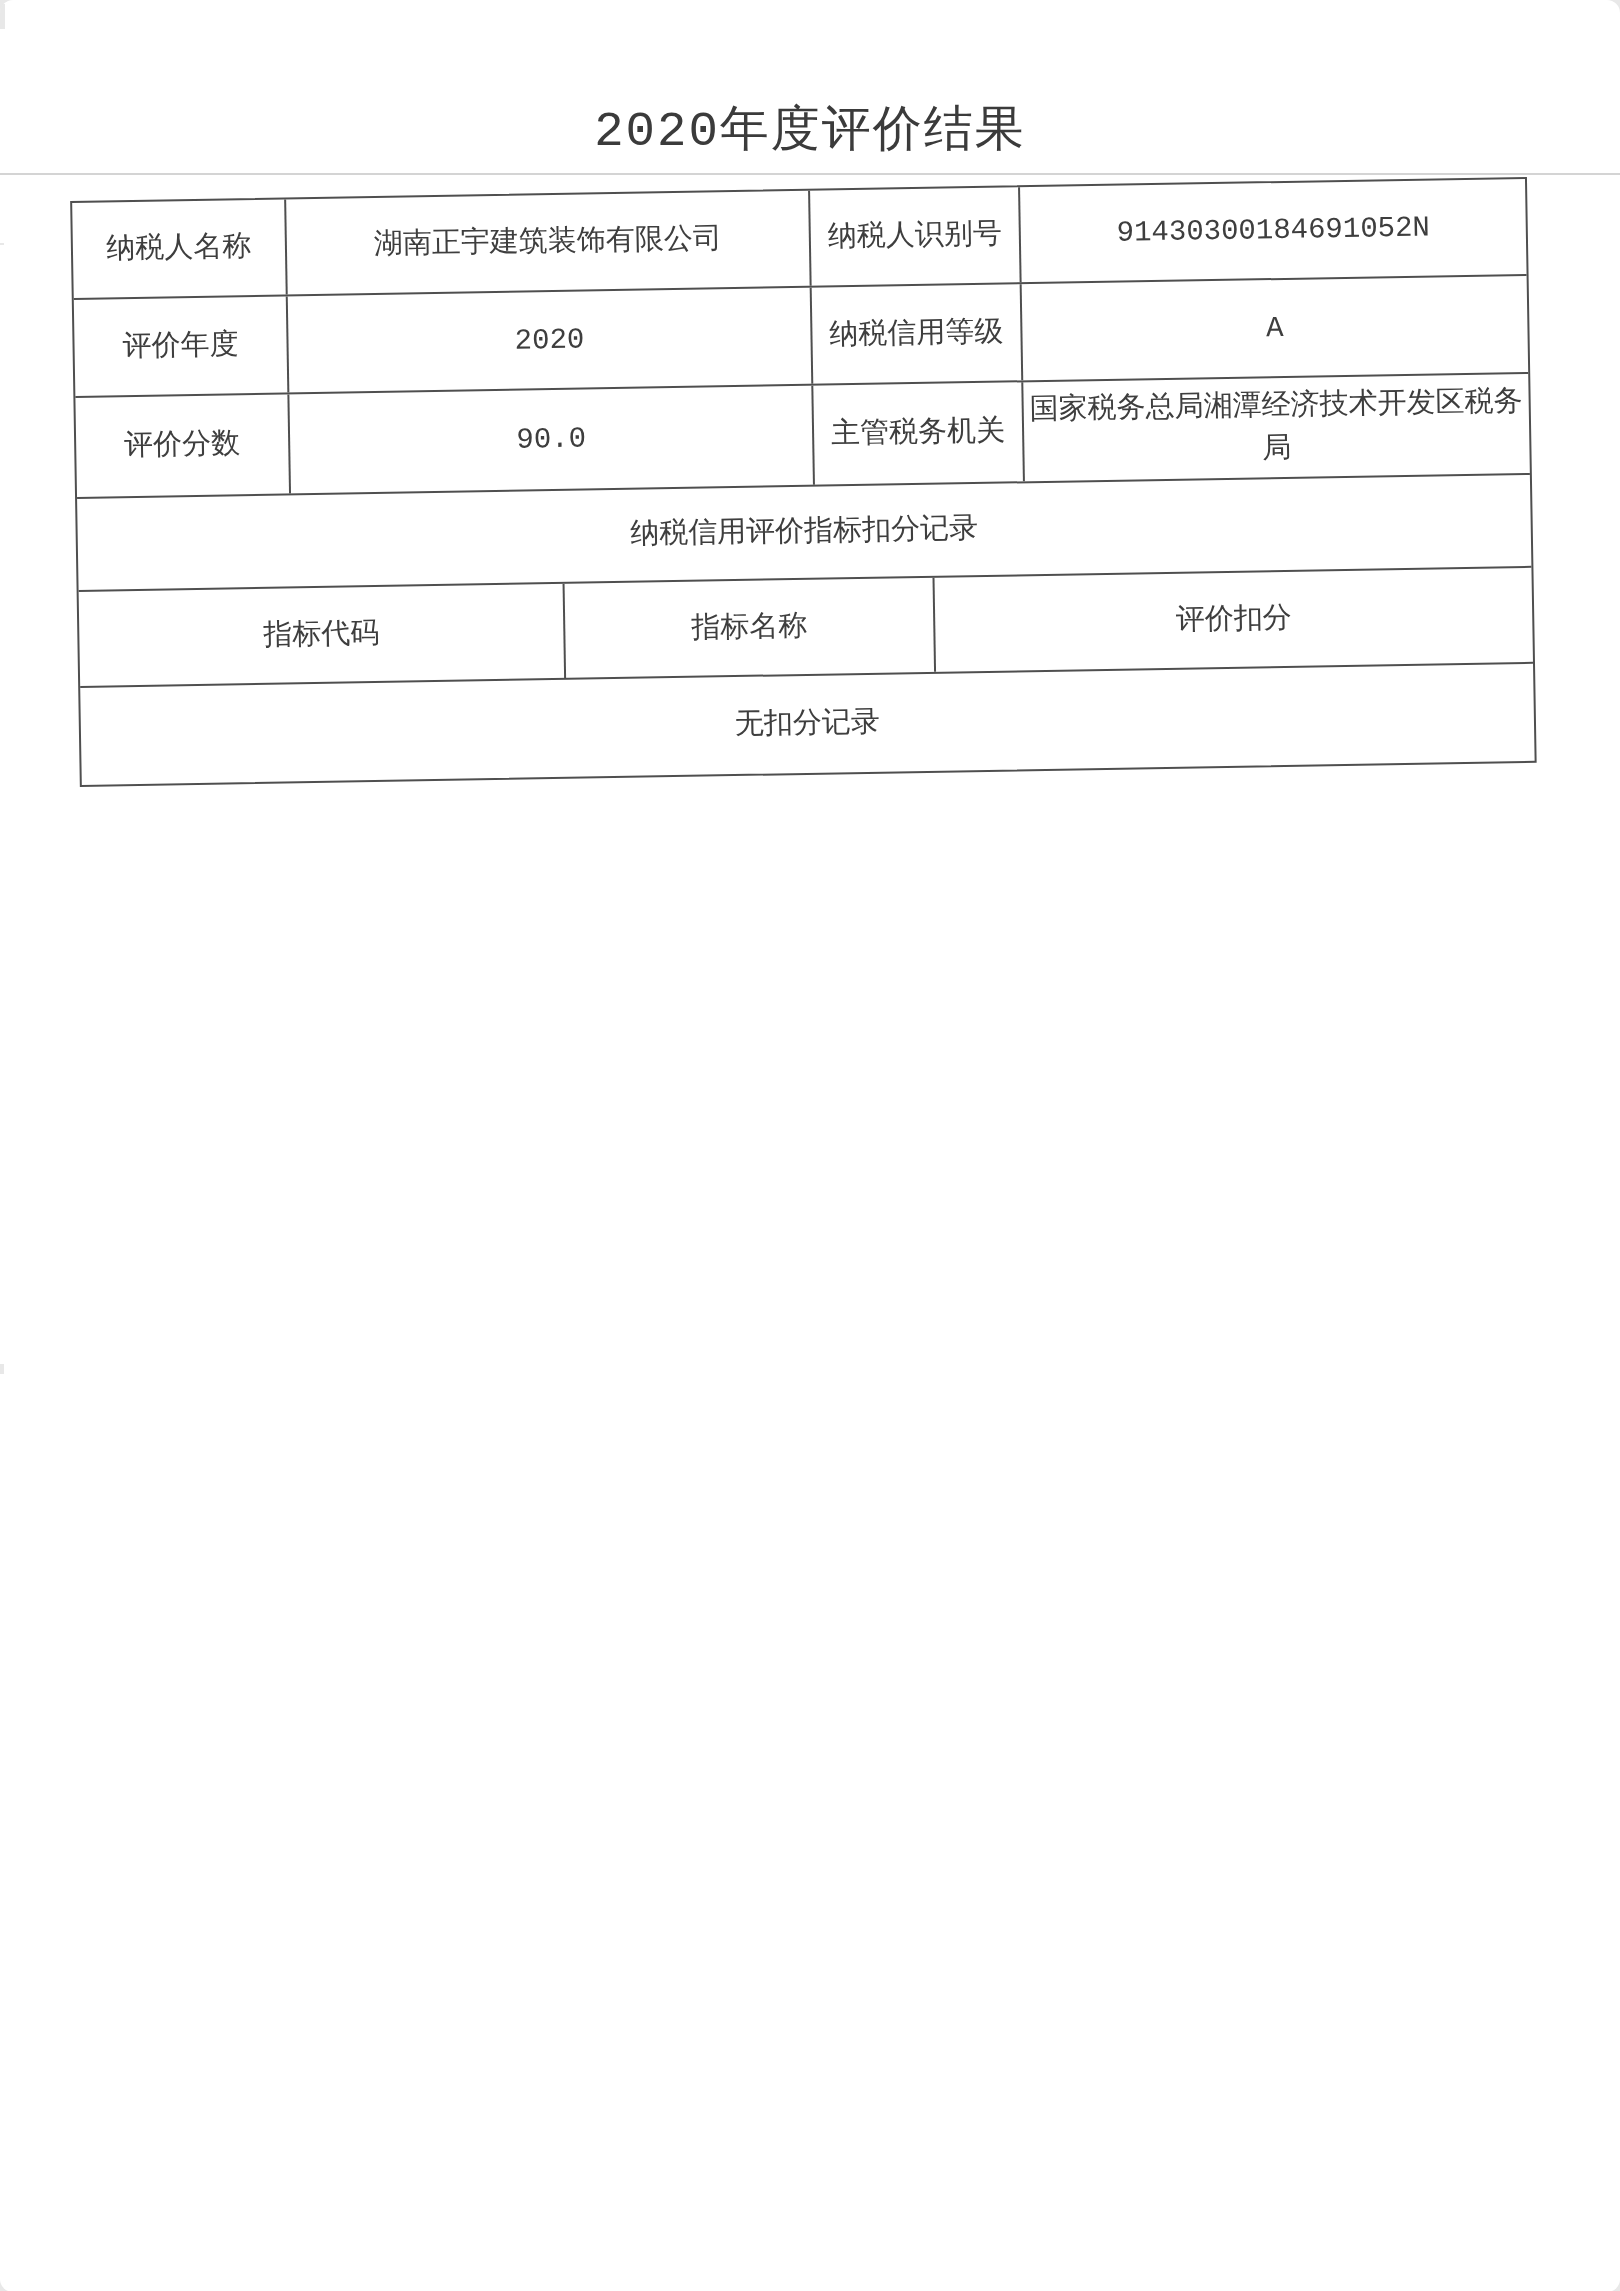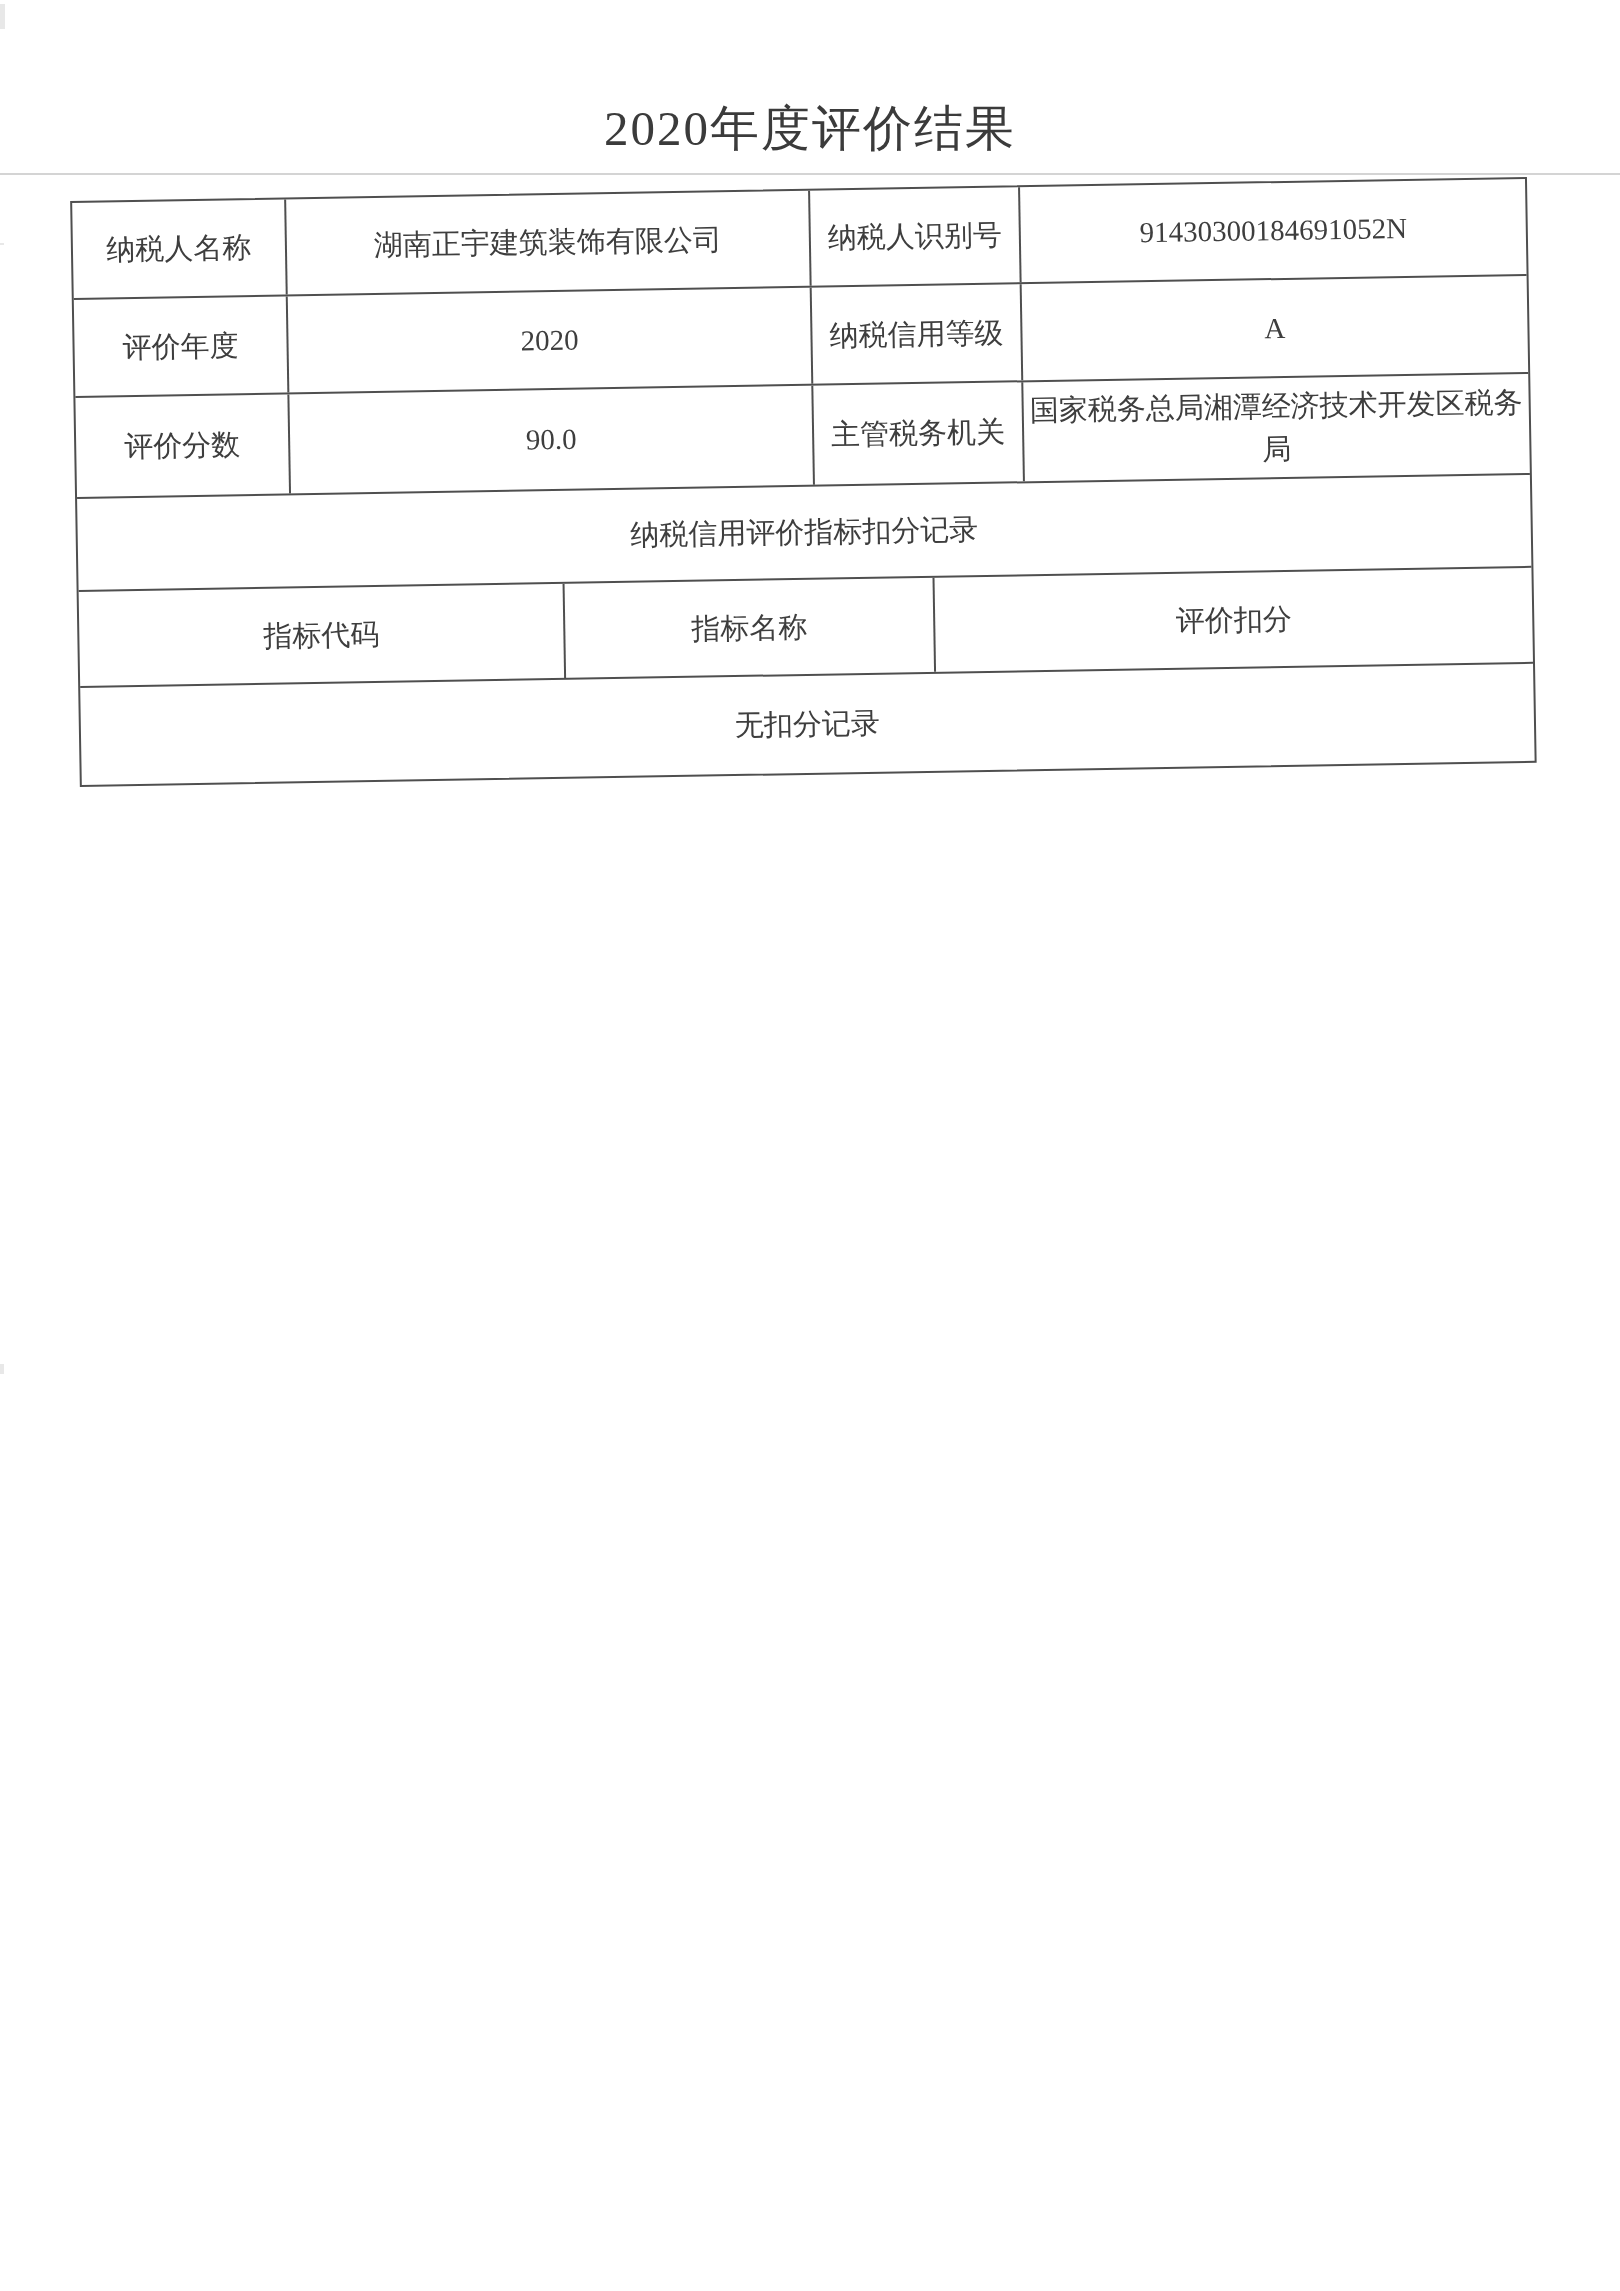--- a/index.html
+++ b/index.html
@@ -6,22 +6,23 @@
     margin: 0;
     padding: 0;
     background: #e8e8e8;
   }
   .page {
     position: relative;
     width: 1620px;
     height: 2292px;
     background: #ffffff;
     overflow: hidden;
-    font-family: Liberation Serif, serif;
+    font-family: Liberation Mono, monospace;
     color: #3d3d3d;
+    border-radius: 13px;
   }
   .doc-title {
     position: absolute;
     top: 96px;
     left: 0;
     width: 100%;
     margin: 0;
     text-align: center;
     font-size: 49px;
     font-weight: 500;

